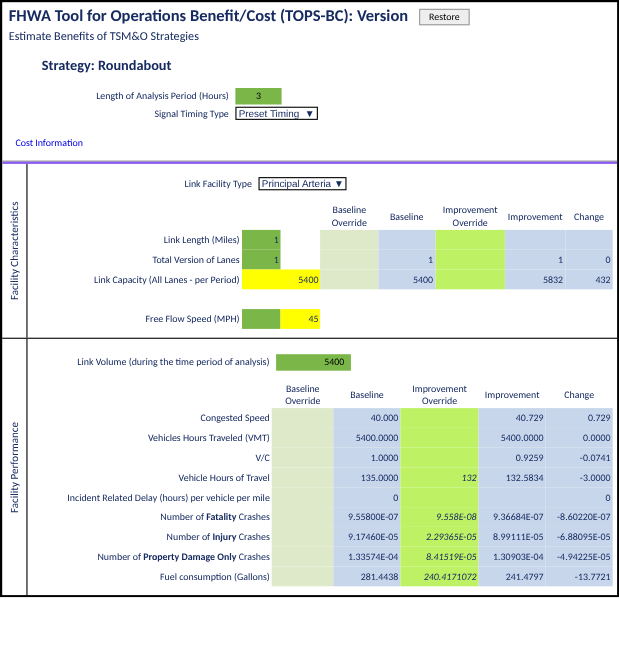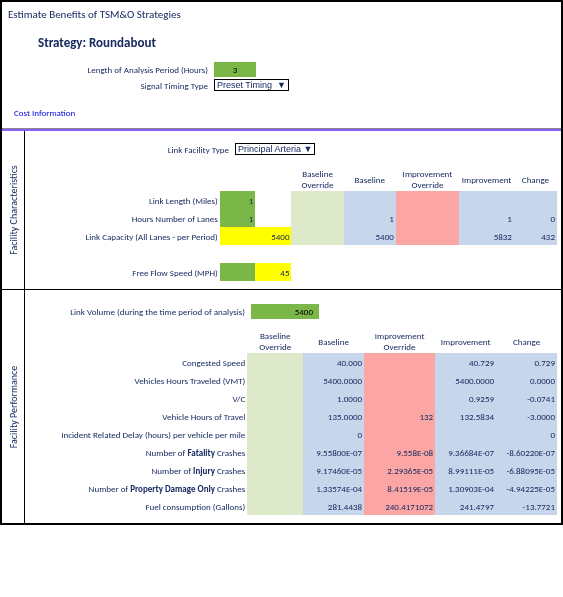--- a/index.html
+++ b/index.html
@@ -133,21 +133,21 @@
   }
   td.lbl {
     text-align: right;
     padding-right: 6px;
     white-space: nowrap;
   }
   td.g   { background: #7ab648; color:#000; }
   td.y   { background: #ffff00; color:#000; }
   td.bov { background: #dde9c9; } 
   td.bas { background: #c7d6eb; } 
-  td.iov { background: #fca5a5; }
+  td.iov { background: #bef264; font-style: italic; }
   td.imp { background: #c7d6eb; }
   td.chg { background: #c7d6eb; }
   .spacer-row td { height: 10px; }
   .fac-select-row {
     display: flex;
     align-items: center;
     margin: 4px 0 12px 0;
   }
   .fac-select-row .param-label { width: 200px; }
 
@@ -156,20 +156,24 @@
   }
   .lv-row .param-label { width: 216px; }
 
 </style>
 </head>
 <body>
 
 <div class="page">
 
   <div class="header">
+    <div class="title-row">
+      <span class="app-title">FHWA Tool for Operations Benefit/Cost (TOPS-BC):  Version</span>
+      <button class="restore-btn">Restore</button>
+    </div>
     <div class="subtitle">Estimate Benefits of TSM&amp;O Strategies</div>
 
     <div class="strategy-block">
       <div class="strategy-title">Strategy: Roundabout</div>
 
       <div class="param-row">
         <span class="param-label">Length of Analysis Period (Hours)</span>
         <span class="val-cell green-cell">3</span>
       </div>
       <div class="param-row">
@@ -222,21 +226,21 @@
           <td class="lbl">Link Length (Miles)</td>
           <td class="g">1</td>
           <td></td>
           <td class="bov"></td>
               <td class="bas"></td>
               <td class="iov"></td>
               <td class="imp"></td>
               <td class="chg"></td>
         </tr>
         <tr>
-          <td class="lbl">Hours Number of Lanes</td>
+          <td class="lbl">Total Version of Lanes</td>
           <td class="g">1</td>
           <td></td>
           <td class="bov"></td>
           <td class="bas">1</td>
           <td class="iov"></td>
           <td class="imp">1</td>
           <td class="chg">0</td>
         </tr>
         <tr>
           <td class="lbl">Link Capacity (All Lanes - per Period)</td>

